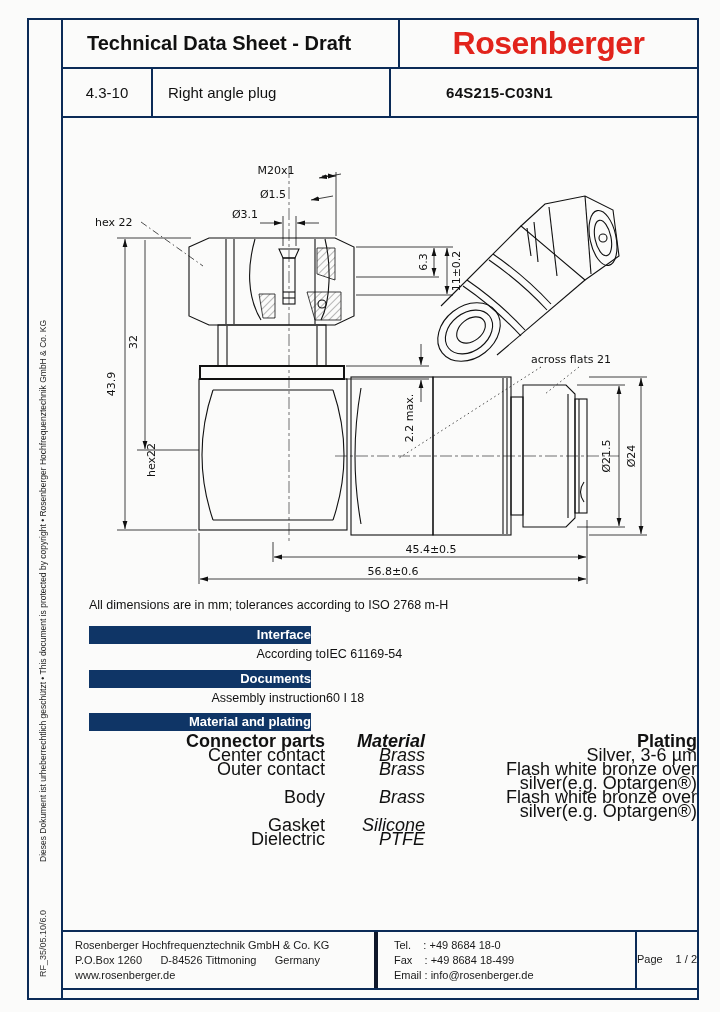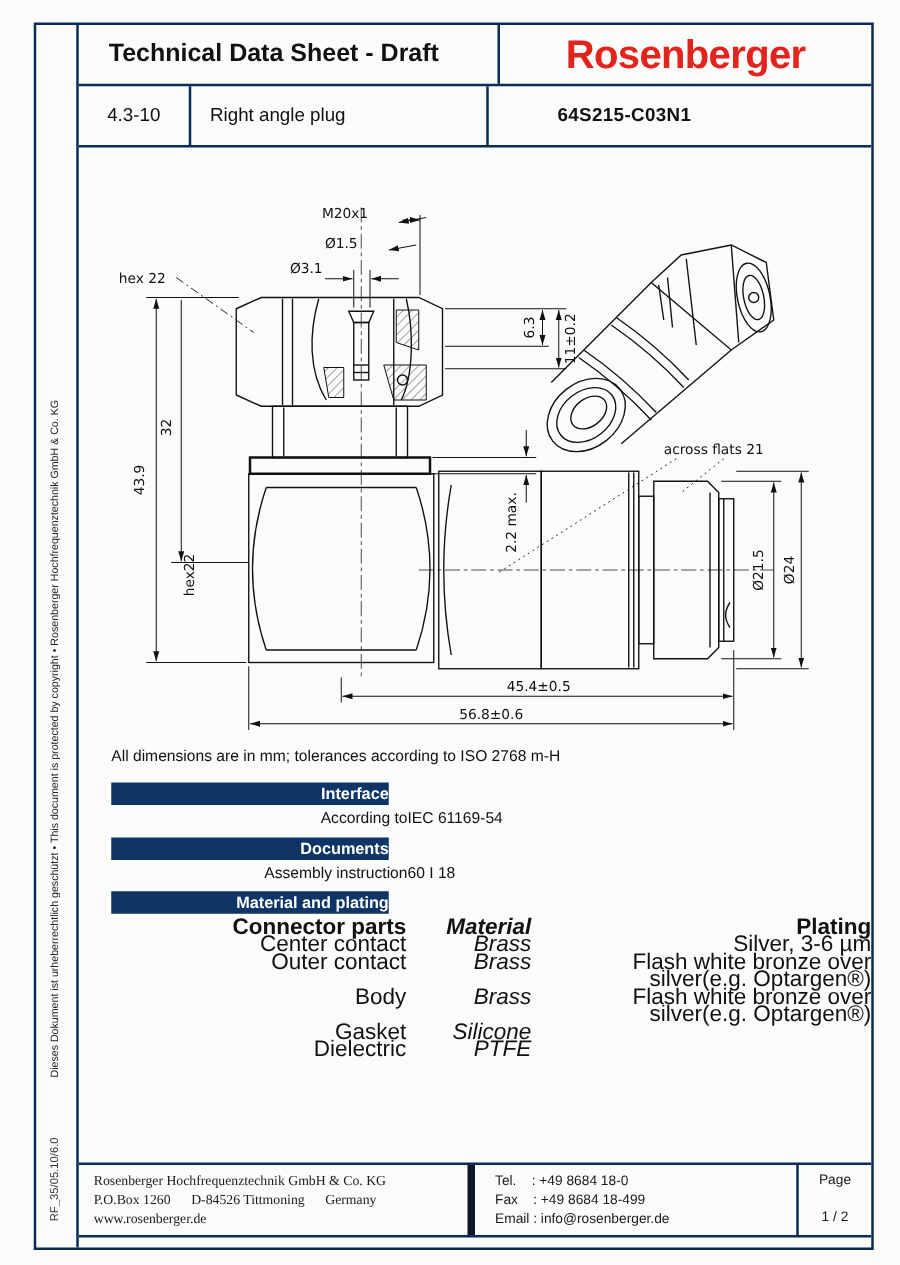--- a/index.html
+++ b/index.html
@@ -31,23 +31,23 @@
   .srow{display:flex;font-size:12.5px;line-height:14.5px;margin-top:3px;margin-left:2px;}
   .lbl{width:235px;}
   .mrow{display:flex;font-size:18px;line-height:14px;margin-left:2px;}
   .mhead{font-weight:bold;margin-top:3px;}
   .mc1{width:234px;}
   .mc1i{width:234px;padding-left:5px;box-sizing:border-box;}
   .mc2{width:100px;font-style:italic;}
   .mc3{flex:1;}
   
   .foot{height:56px;border-top:2px solid #0b2b57;border-bottom:2px solid #0b2b57;margin-bottom:8px;display:flex;font-size:11px;color:#1a1a1a;}
-  .fcompany{width:299px;border-right:6px solid #0f172a;padding:6px 0 0 12px;line-height:15px;font-family:Liberation Serif, serif;}
+  .fcompany{width:299px;border-right:4px solid #0f172a;padding:6px 0 0 12px;line-height:15px;}
   .fcontact{width:241px;border-right:2px solid #0b2b57;padding:6px 0 0 16px;line-height:15px;}
-  .fpage{flex:1;display:flex;flex-direction:column;justify-content:space-between;align-items:center;padding:6px 0 8px;}
+  .fpage{flex:1;display:flex;justify-content:space-between;align-items:center;padding:6px 0 8px;}
   .pre{white-space:pre;}
   
   svg{overflow:visible;}
   .ln{stroke:#111;fill:none;stroke-width:1.1;}
   .thick{stroke:#111;fill:none;stroke-width:2;}
   .cl{stroke:#333;fill:none;stroke-width:0.7;stroke-dasharray:12 3 3 3;}
   .cdl{stroke:#222;fill:none;stroke-width:0.8;stroke-dasharray:7 3 1.5 3;}
   .dt{stroke:#222;fill:none;stroke-width:0.8;stroke-dasharray:1.5 3;}
   .dim{stroke:#111;fill:none;stroke-width:0.8;}
   .dtx{font-family:"DejaVu Sans",sans-serif;font-size:11px;fill:#111;}

